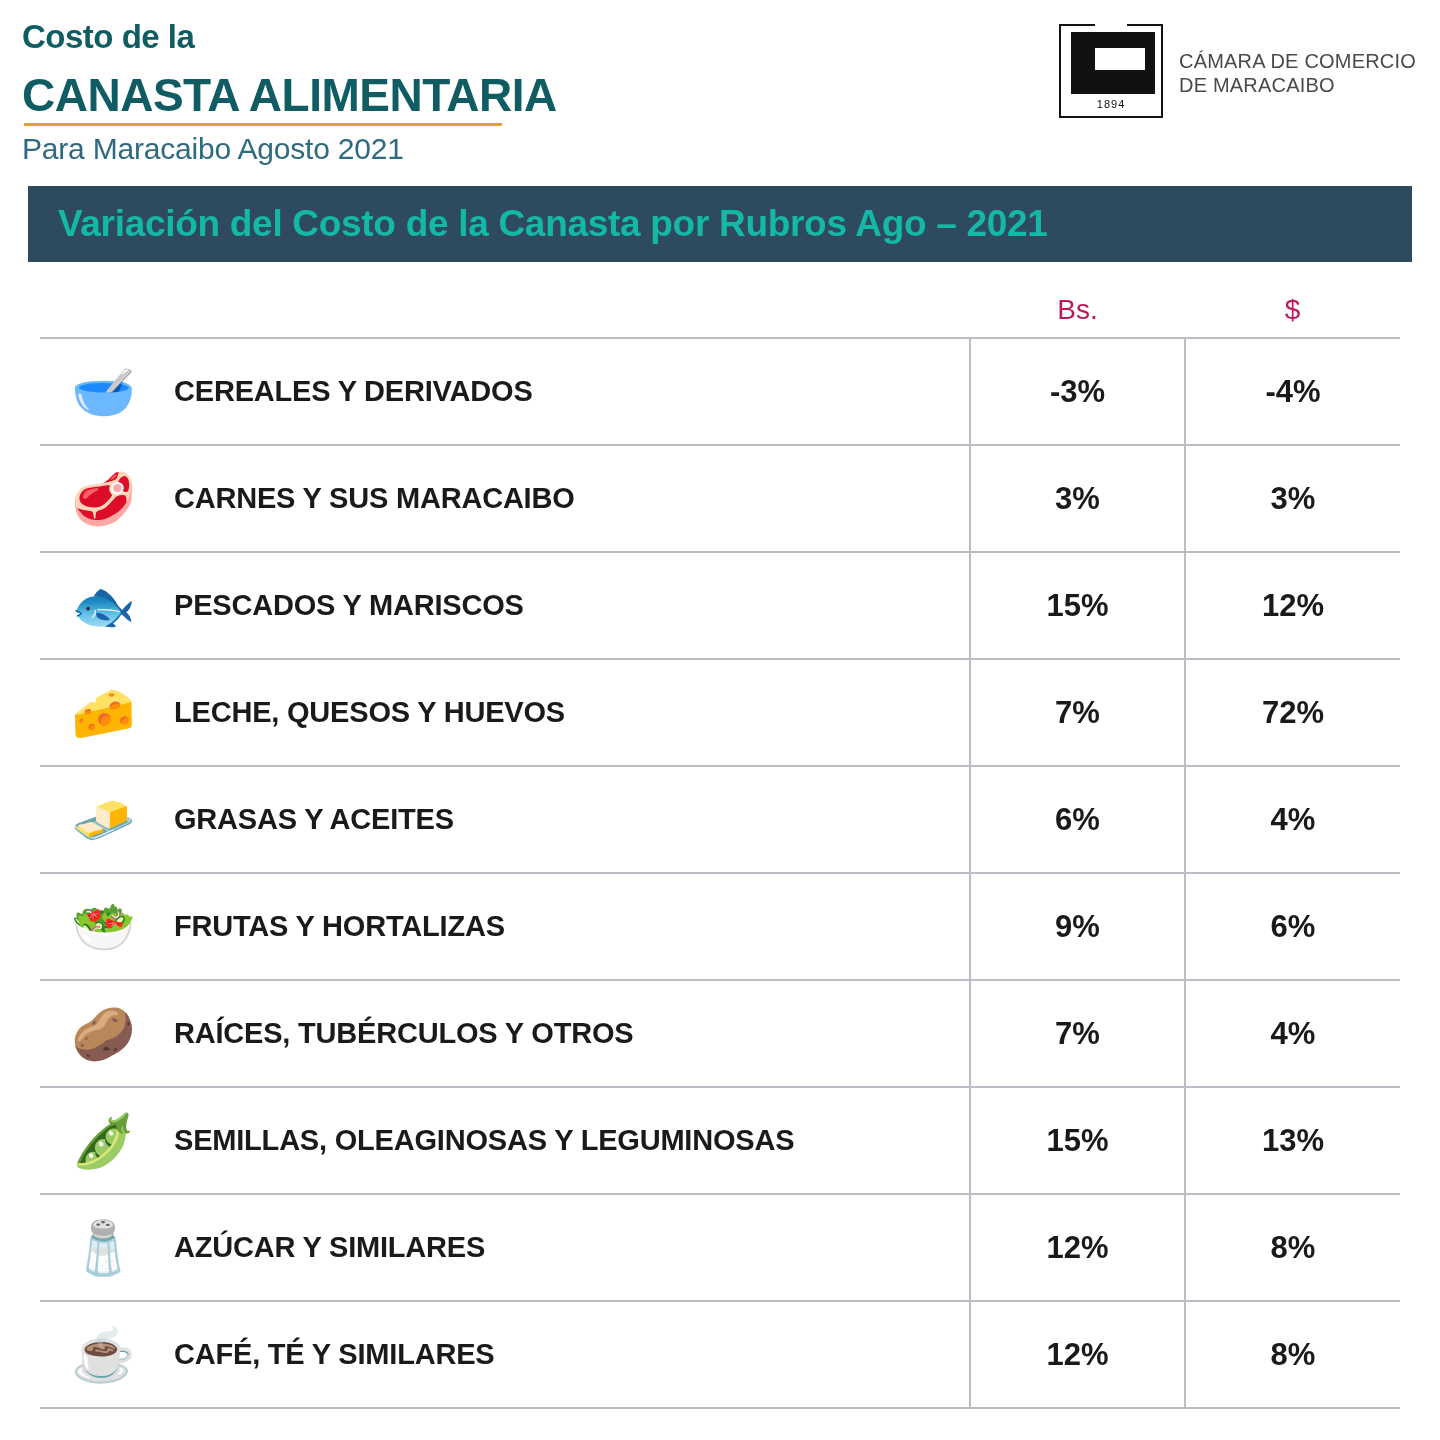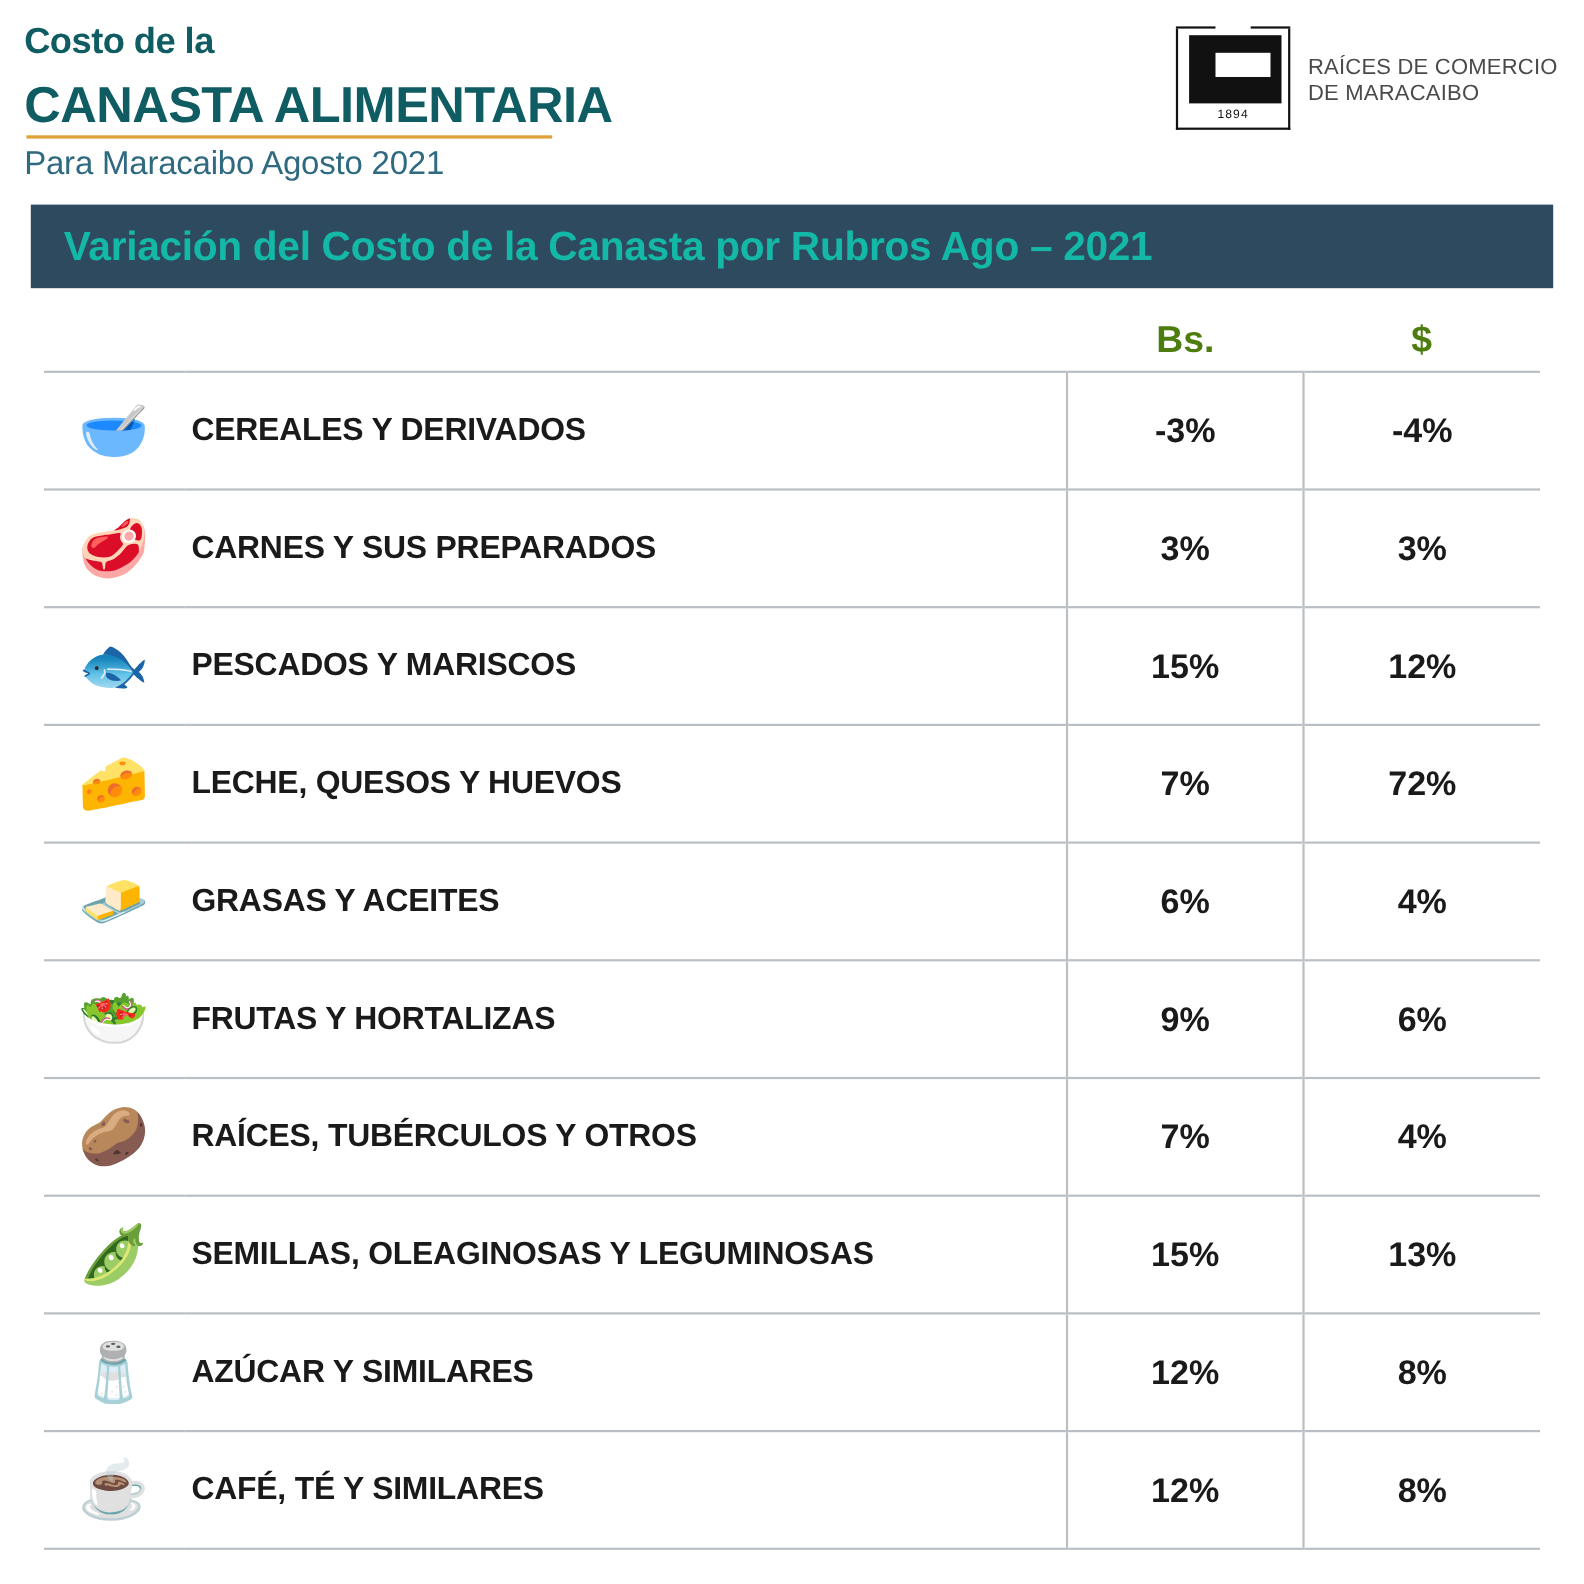--- a/index.html
+++ b/index.html
@@ -84,21 +84,21 @@
     position: absolute; left: 40px; right: 40px; top: 282px;
   }
   table { width: 100%; border-collapse: collapse; table-layout: fixed; }
   col.c-icon { width: 128px; }
   col.c-name { width: auto; }
   col.c-bs   { width: 215px; }
   col.c-usd  { width: 215px; }
 
   thead th {
     height: 56px; vertical-align: middle;
-    font-size: 34px; font-weight: bold; color: #4d7c0f;
+    font-size: 28px; font-weight: normal; color: #be185d;
     text-align: center; padding: 0;
   }
   thead th.blank { border: none; }
 
   tbody tr { height: 107px; }
   tbody td {
     border-top: 2px solid #b9bfc4;
     padding: 0;
     vertical-align: middle;
   }
@@ -128,21 +128,21 @@
       <div class="t-line3">Para Maracaibo Agosto 2021</div>
     </div>
 
     <div class="logo">
       <div class="logo-mark">
         <div class="c-shape"></div>
         <div class="c-notch"></div>
         <div class="logo-year">1894</div>
       </div>
       <div class="logo-text">
-        <div>RAÍCES DE COMERCIO</div>
+        <div>CÁMARA DE COMERCIO</div>
         <div>DE MARACAIBO</div>
       </div>
     </div>
   </div>
 
   <div class="banner">
     <span class="banner-text">Variación del Costo de la Canasta por Rubros Ago – 2021</span>
   </div>
 
   <div class="table-wrap">
@@ -163,21 +163,21 @@
       </thead>
       <tbody id="tbody">
           <tr>
             <td class="icon-cell"><span class="emoji">🥣</span></td>
             <td class="name-cell">CEREALES Y DERIVADOS</td>
             <td class="val-cell">-3%</td>
             <td class="val-cell">-4%</td>
           </tr>
           <tr>
             <td class="icon-cell"><span class="emoji">🥩</span></td>
-            <td class="name-cell">CARNES Y SUS PREPARADOS</td>
+            <td class="name-cell">CARNES Y SUS MARACAIBO</td>
             <td class="val-cell">3%</td>
             <td class="val-cell">3%</td>
           </tr>
           <tr>
             <td class="icon-cell"><span class="emoji">🐟</span></td>
             <td class="name-cell">PESCADOS Y MARISCOS</td>
             <td class="val-cell">15%</td>
             <td class="val-cell">12%</td>
           </tr>
           <tr>

